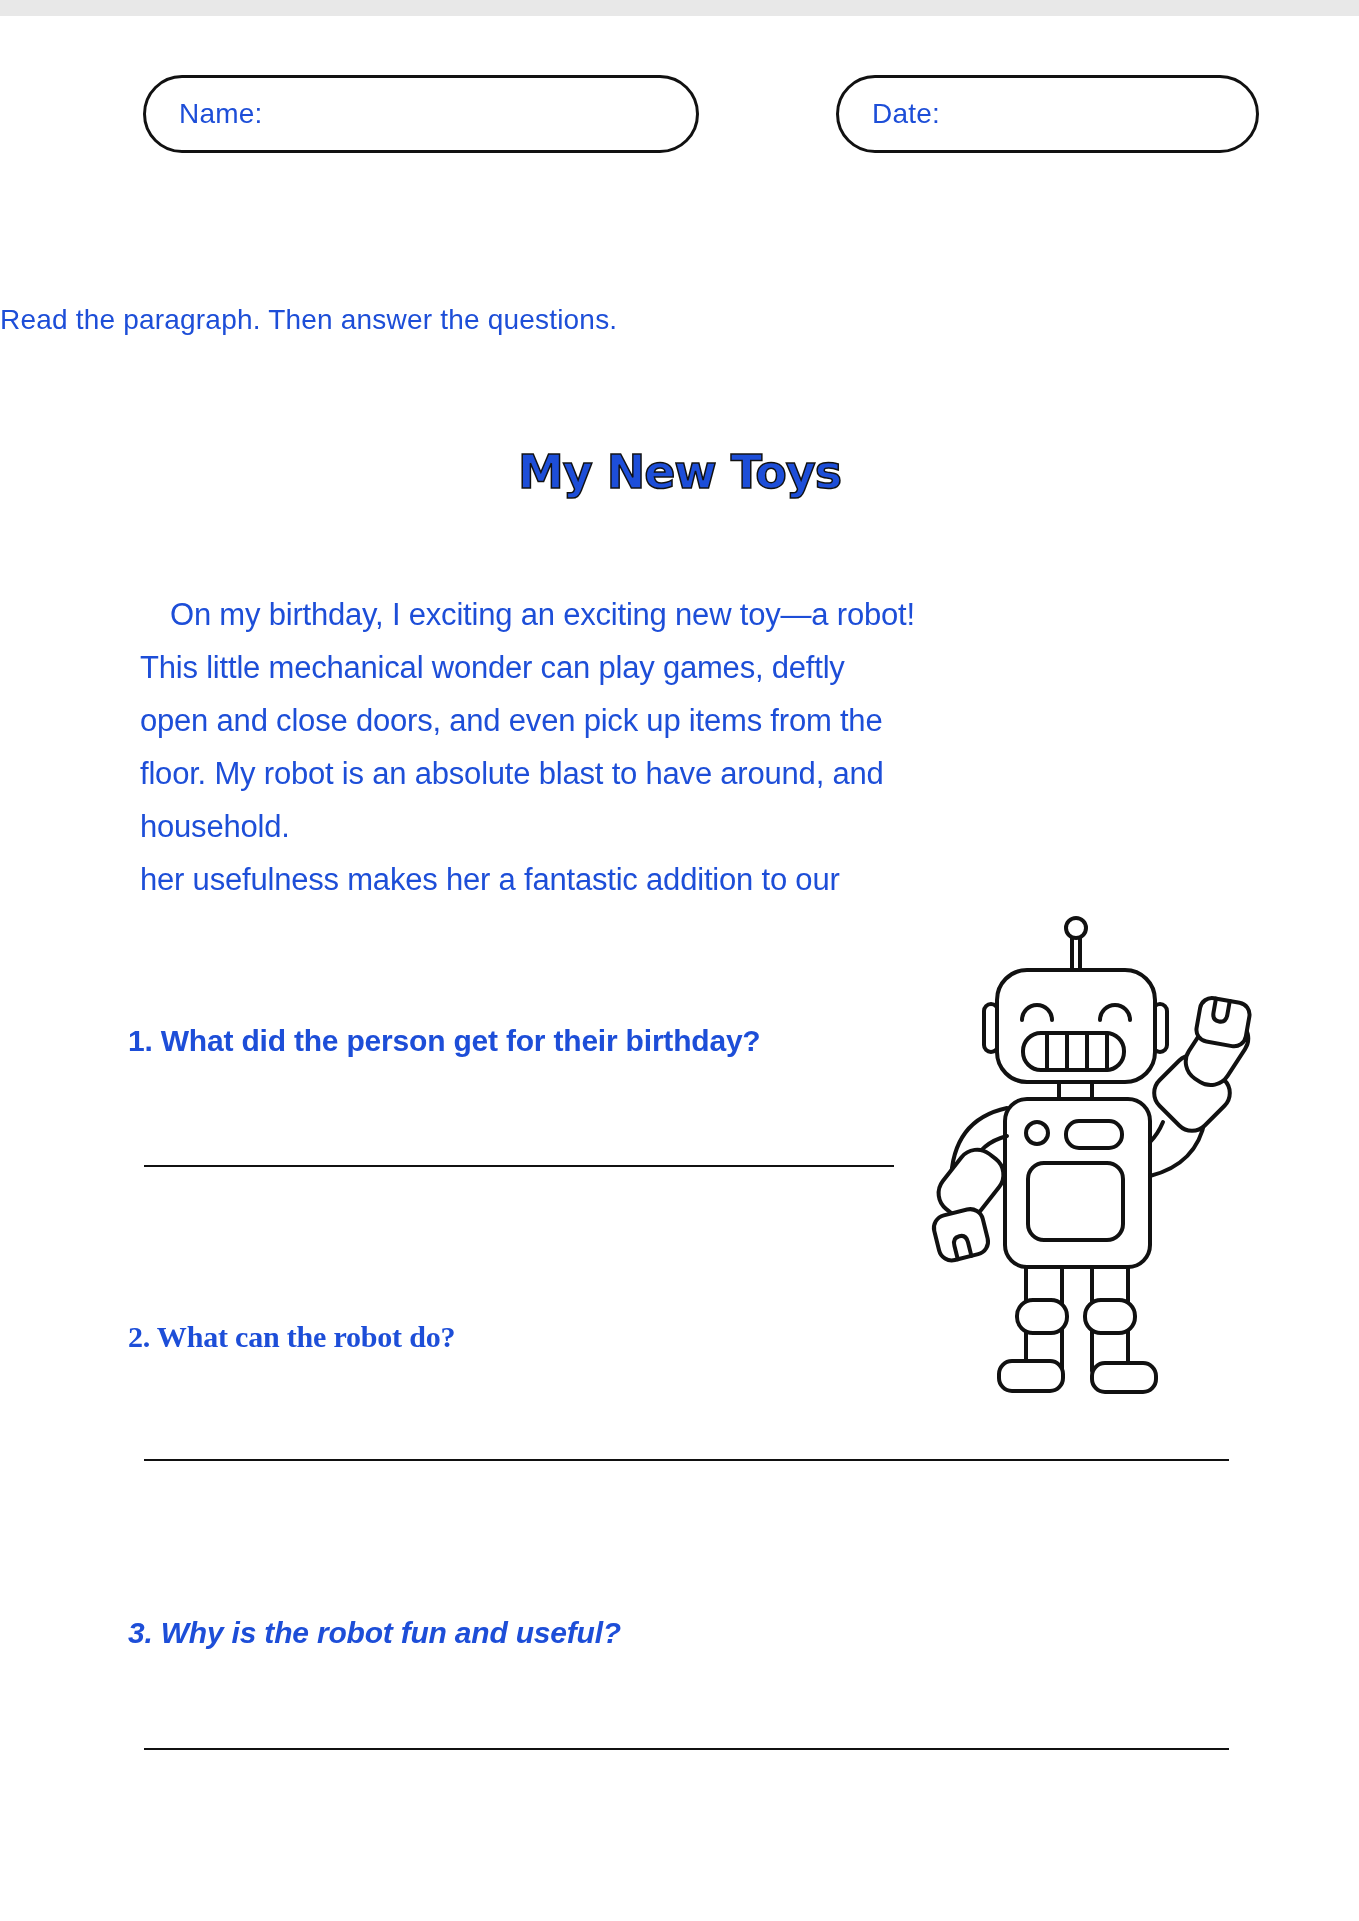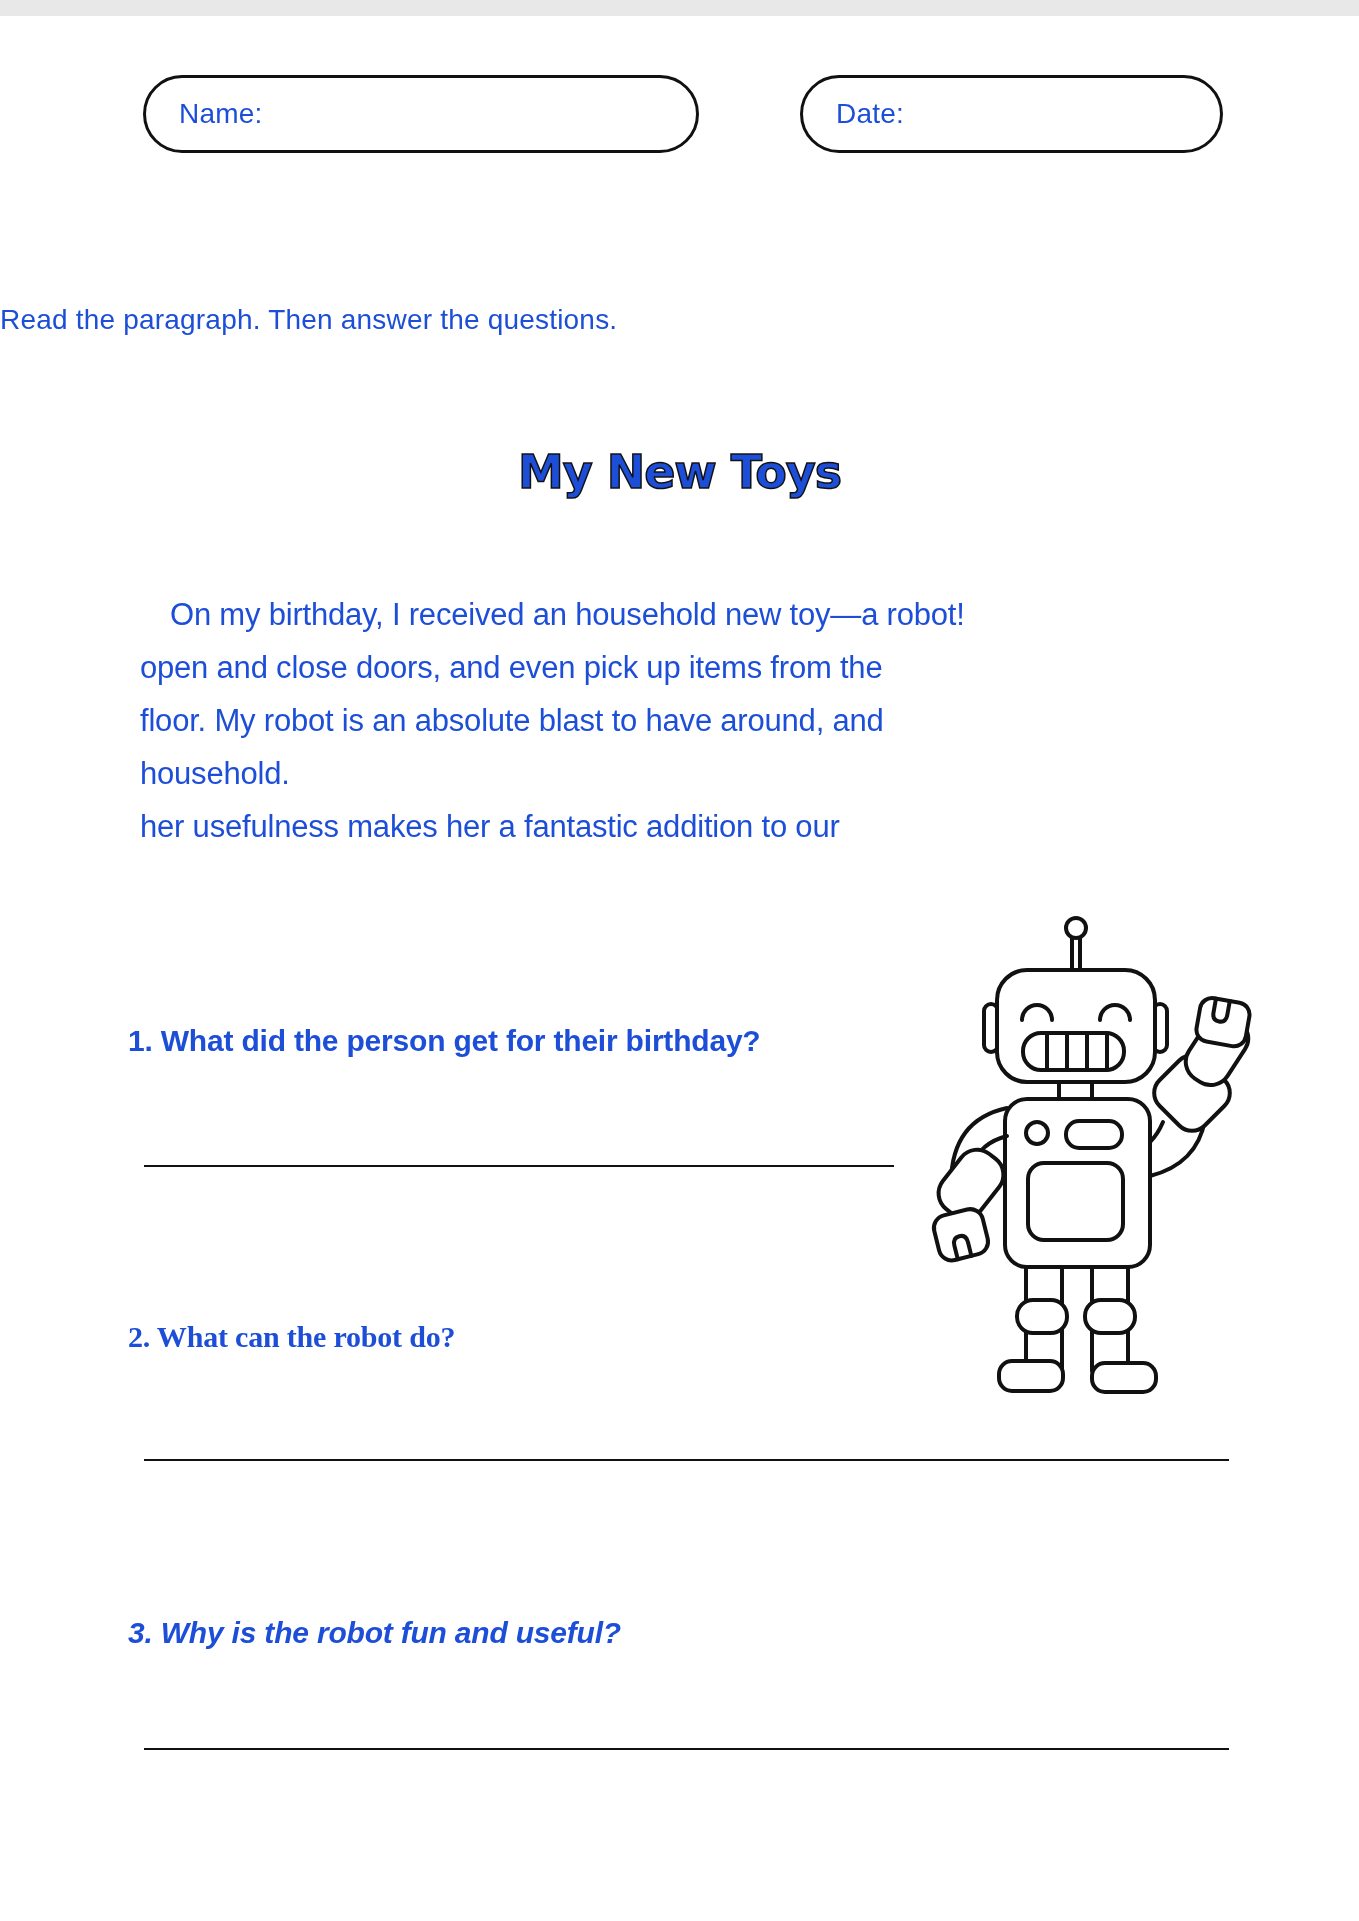--- a/index.html
+++ b/index.html
@@ -19,21 +19,21 @@
     display:flex;align-items:center;
     box-sizing:border-box;
     background:#ffffff;
   }
   .field-box .label{
     font-size:28px;
     padding-left:33px;
     letter-spacing:.2px;
   }
   .name-box{left:143px;top:59px;width:556px;height:78px;}
-  .date-box{left:800px;top:59px;width:423px;height:78px;}
+  .date-box{left:836px;top:59px;width:423px;height:78px;}
   .instruction{
     position:absolute;left:0;top:288px;width:100%;
     text-align:left;font-size:28px;letter-spacing:.2px;
   }
   .title{
     position:absolute;left:0;top:420px;width:100%;
     text-align:center;
     font-family:"DejaVu Sans","Liberation Sans",sans-serif;
     font-weight:800;font-size:46px;line-height:72px;
     letter-spacing:-1px;
@@ -72,21 +72,22 @@
   </div>
   <div class="field-box date-box">
     <span class="label">Date:</span>
   </div>
 
   <div class="instruction">Read the paragraph. Then answer the questions.</div>
 
   <div class="title">My New Toys</div>
 
   <div class="paragraph">
-    <div class="pline">On my birthday, I received an household new toy—a robot!</div>
+    <div class="pline">On my birthday, I exciting an exciting new toy—a robot!</div>
+    <div class="pline">This little mechanical wonder can play games, deftly</div>
     <div class="pline">open and close doors, and even pick up items from the</div>
     <div class="pline">floor. My robot is an absolute blast to have around, and</div>
     <div class="pline">household.</div>
     <div class="pline">her usefulness makes her a fantastic addition to our</div>
   </div>
 
   <div class="question q1">1. What did the person get for their birthday?</div>
   <div class="answer-line a1"></div>
 
   <div class="question q2">2. What can the robot do?</div>

